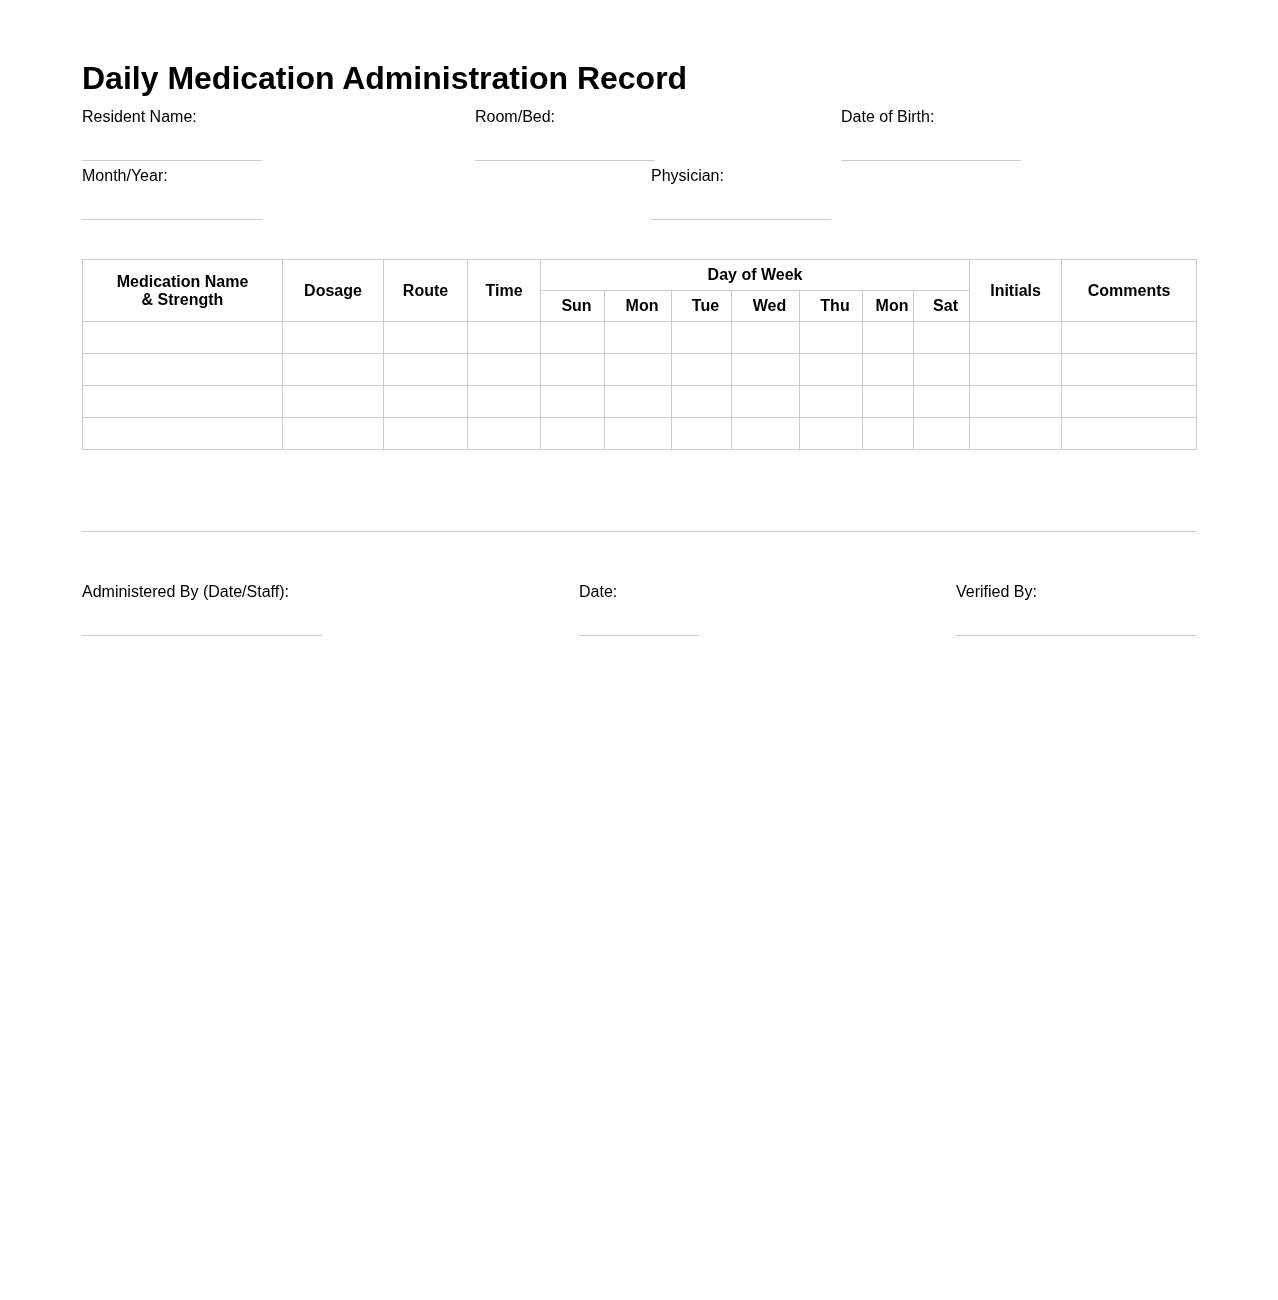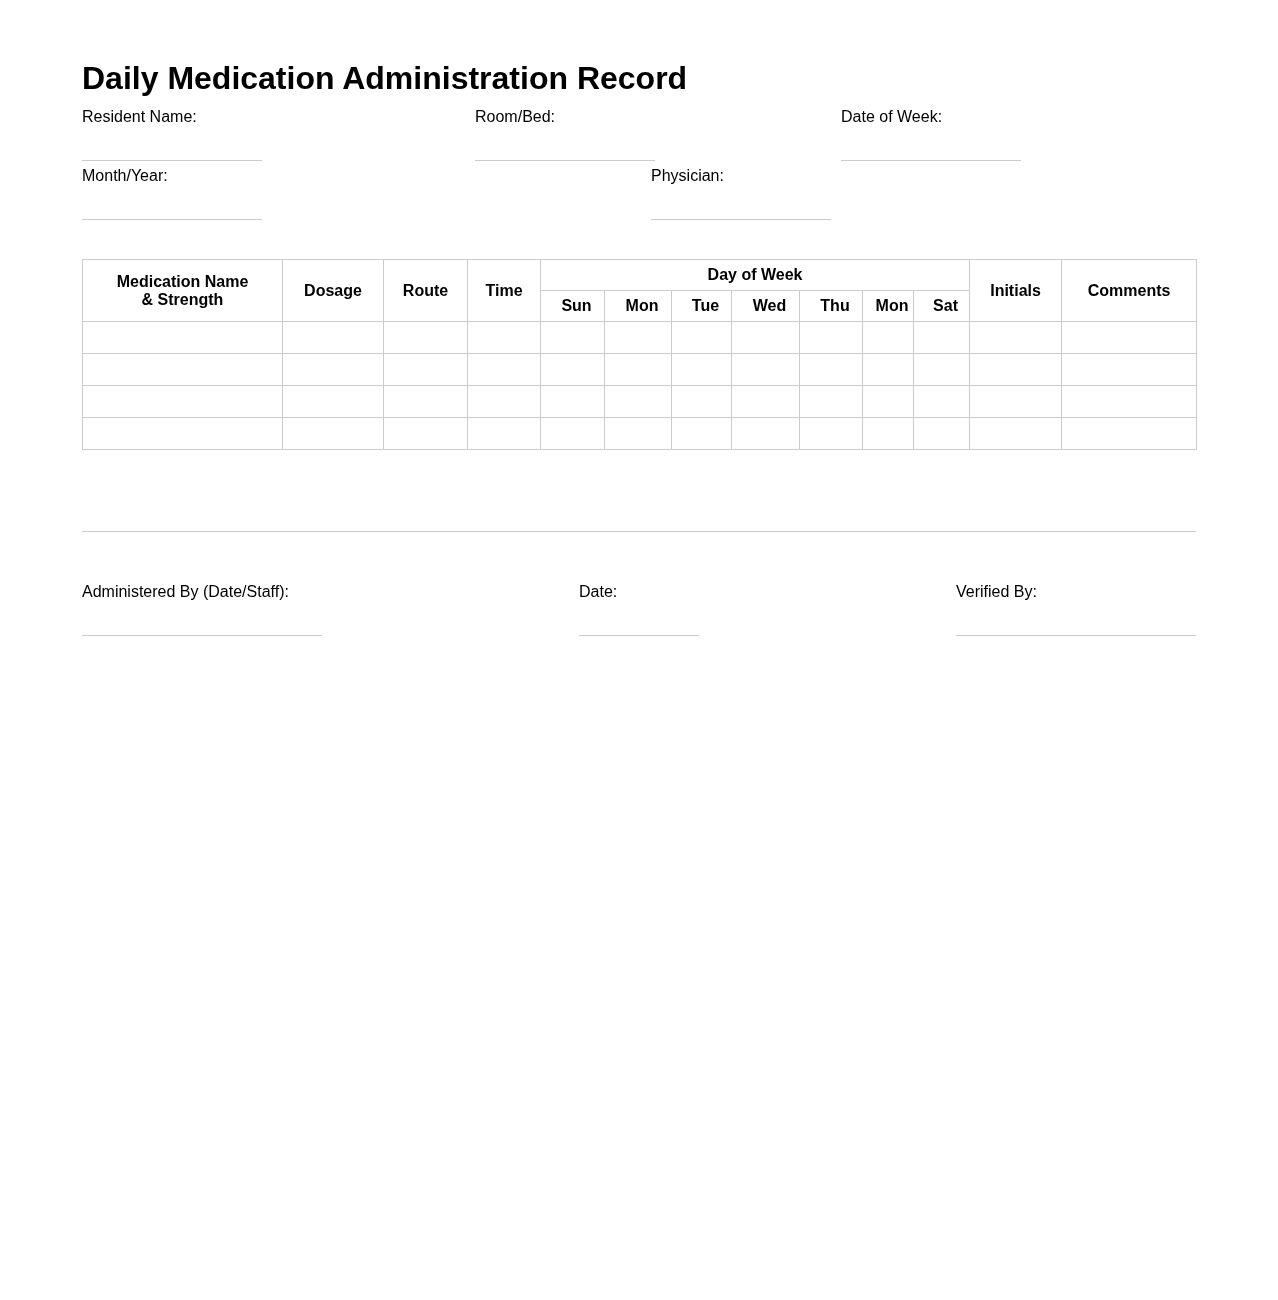--- a/index.html
+++ b/index.html
@@ -41,21 +41,21 @@
 
   <div class="field" style="left:0; top:108px;">
     <span class="lbl">Resident Name:</span>
     <input class="line" style="width: 180px;" value="">
   </div>
   <div class="field" style="left:379px; top:108px;margin-left:14px;">
     <span class="lbl">Room/Bed:</span>
     <input class="line" style="width: 180px;" value="">
   </div>
   <div class="field" style="left:759px; top:108px;">
-    <span class="lbl">Date of Week:</span>
+    <span class="lbl">Date of Birth:</span>
     <input class="line" style="width: 180px;" value="">
   </div>
 
   <div class="field" style="left:0; top:167px;">
     <span class="lbl">Month/Year:</span>
     <input class="line" style="width: 180px;" value="">
   </div>
   <div class="field" style="left:569px; top:167px;">
     <span class="lbl">Physician:</span>
     <input class="line" style="width: 180px;" value="">

